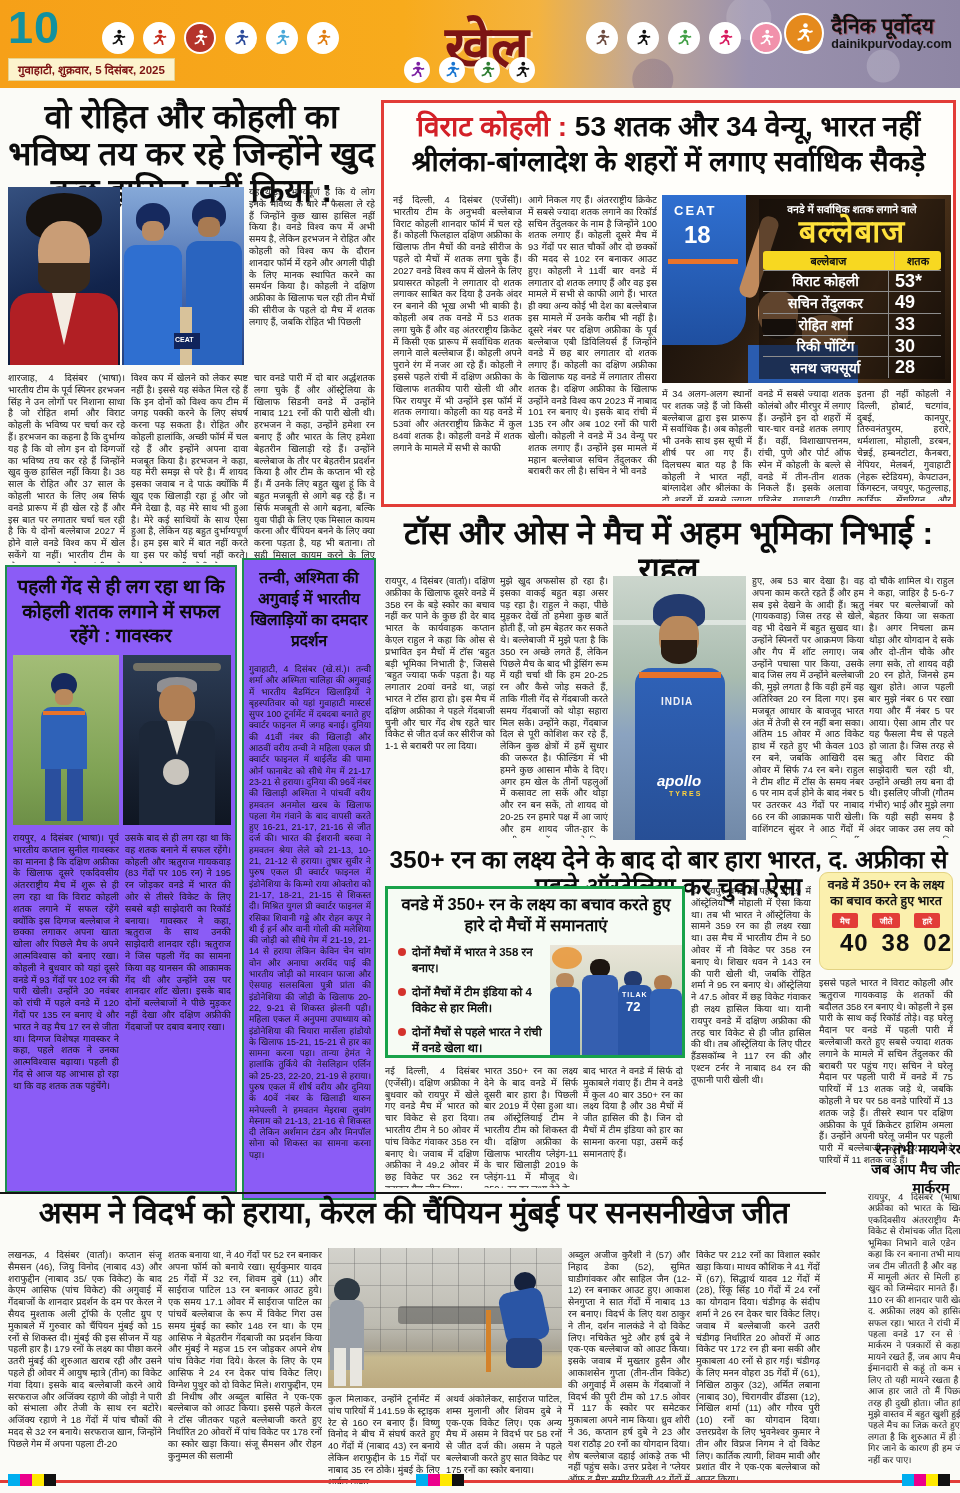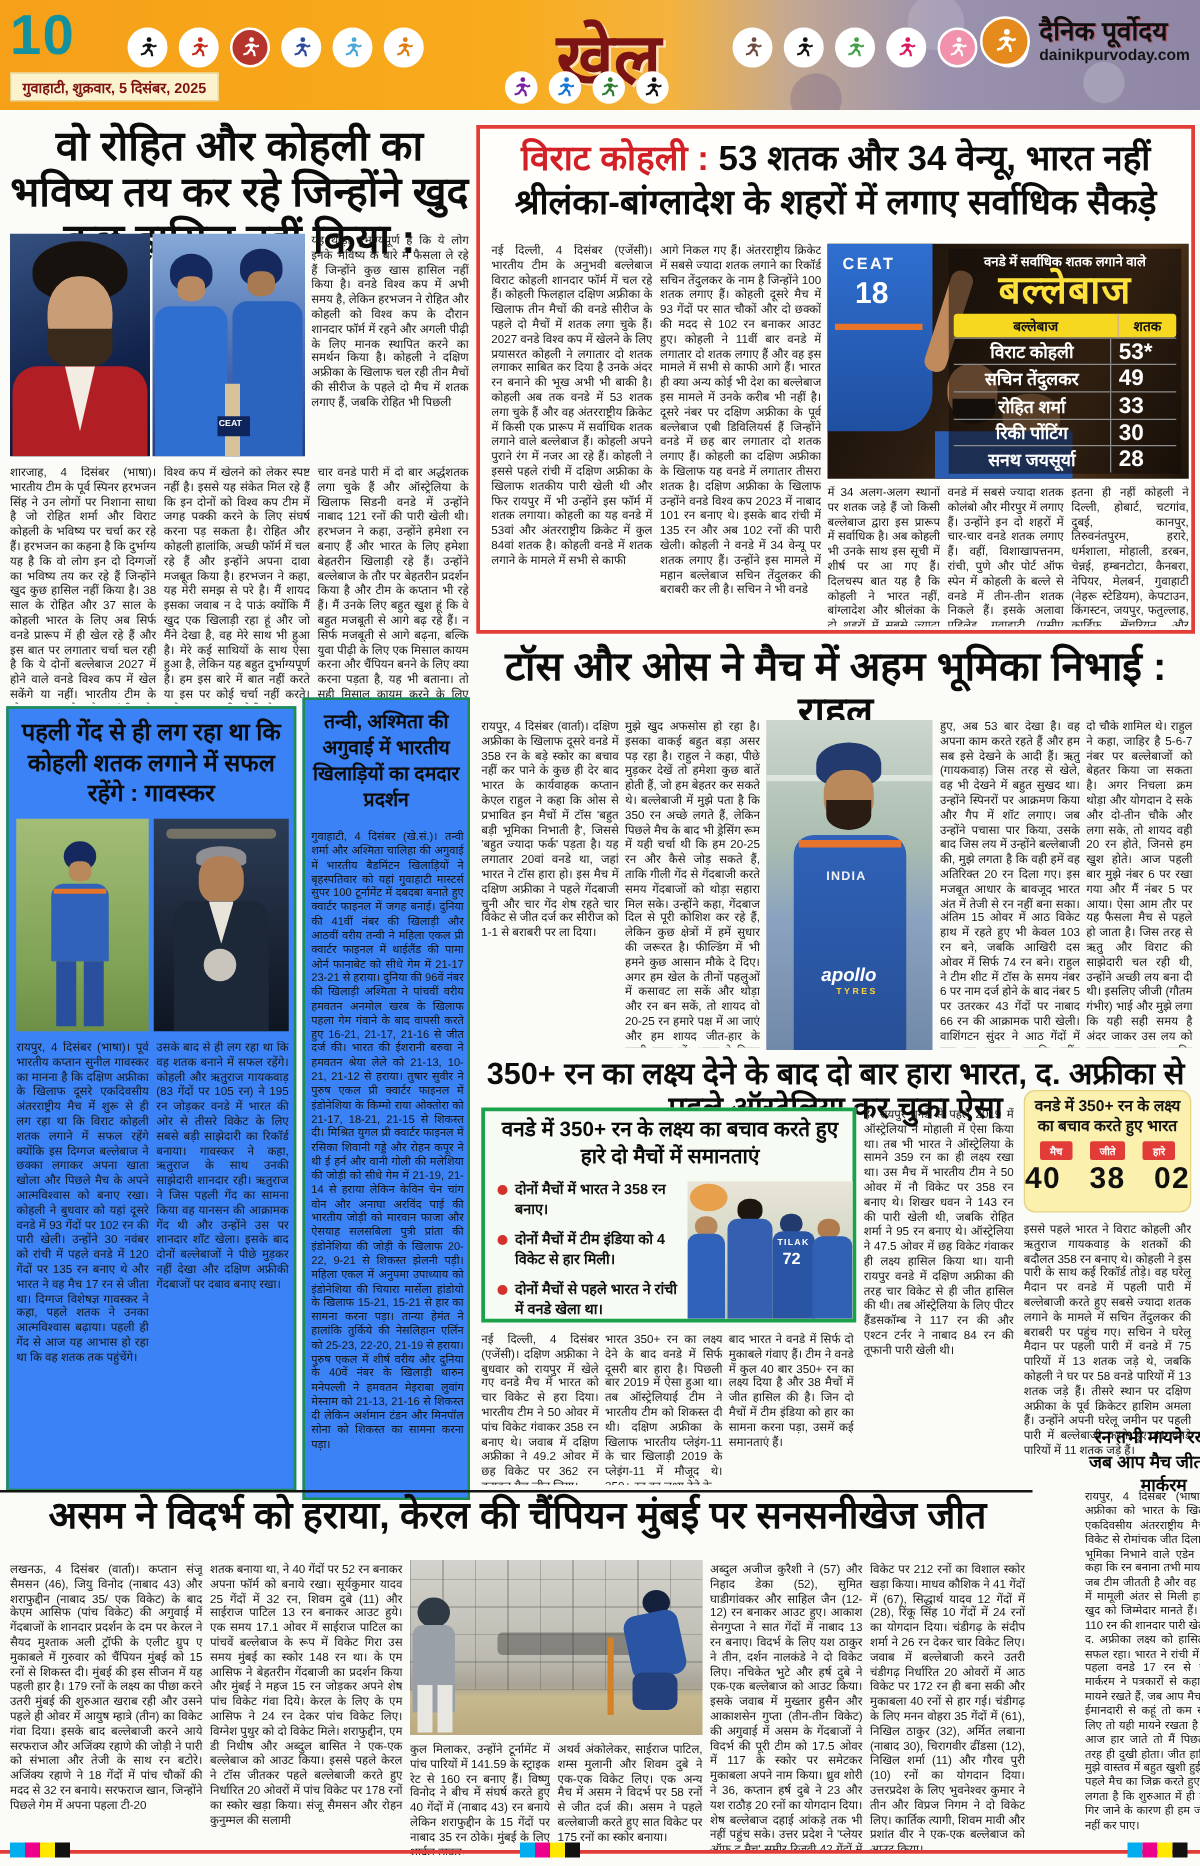--- a/index.html
+++ b/index.html
@@ -34,32 +34,32 @@
   
   #stats{position:absolute;right:6px;top:4px;width:186px;height:180px;background:rgba(16,11,7,.55);color:#fff;}
   .st-top{font-size:10.5px;font-weight:bold;text-align:center;margin-top:3px;}
   .st-main{font-size:31px;font-weight:bold;text-align:center;color:#ffe23c;line-height:1.05;letter-spacing:1px;}
   .st-head{display:flex;background:#f7d821;color:#111;font-weight:bold;font-size:11px;margin:2px 4px 0 4px;border-radius:3px;}
   .st-head span{padding:2px 0;text-align:center;}
   .srow{display:flex;align-items:center;border-top:1px solid #8d8d8d;margin:0 4px;}
   .srow .nm{flex:1;font-size:14px;font-weight:bold;text-align:center;}
   .srow .vl{width:46px;font-size:18px;font-weight:bold;border-left:1px solid #8d8d8d;text-align:left;padding-left:6px;line-height:1.15;}
   
-  .greenbox{position:absolute;border:2px solid #1e8e4e;background:#3b82f6;box-sizing:border-box;}
+  .greenbox{position:absolute;border:2px solid #1e8e4e;background:#8b5cf6;box-sizing:border-box;}
   
   #box350{position:absolute;border:3px solid #19a24a;box-sizing:border-box;background:#f6fbf4;}
   .bullet{display:flex;gap:6px;margin-bottom:9px;align-items:flex-start;}
   .bdot{width:8px;height:8px;border-radius:50%;background:#d4322c;margin-top:3px;flex:0 0 auto;}
   .btxt{font-size:11.5px;font-weight:bold;line-height:1.35;color:#111;}
   
   #ybox{position:absolute;background:#fbf0ae;border:1px solid #e3d383;border-radius:9px;text-align:center;box-sizing:border-box;}
   #ybox .yt{font-size:12.5px;font-weight:bold;color:#141414;line-height:1.25;padding-top:5px;}
   .ytabs{display:flex;justify-content:center;gap:14px;margin-top:4px;}
   .ytab{background:#e23c38;color:#fff;font-size:8px;font-weight:bold;padding:2px 8px;border-radius:2px;}
-  .ynums{display:flex;justify-content:space-between;gap:13px;margin-top:1px;}
+  .ynums{display:flex;justify-content:flex-end;gap:13px;margin-top:1px;}
   .ynum{font-size:24px;font-weight:bold;color:#101010;letter-spacing:1px;}
   
   .redrule{position:absolute;left:0;top:1480px;width:960px;height:3px;background:#e23c38;}
   .blackrule{position:absolute;height:2px;background:#141414;}
   .cmyk{position:absolute;display:flex;}
   .cmyk b{width:12px;height:12px;display:block;}
 </style>
 </head>
 <body>
 

